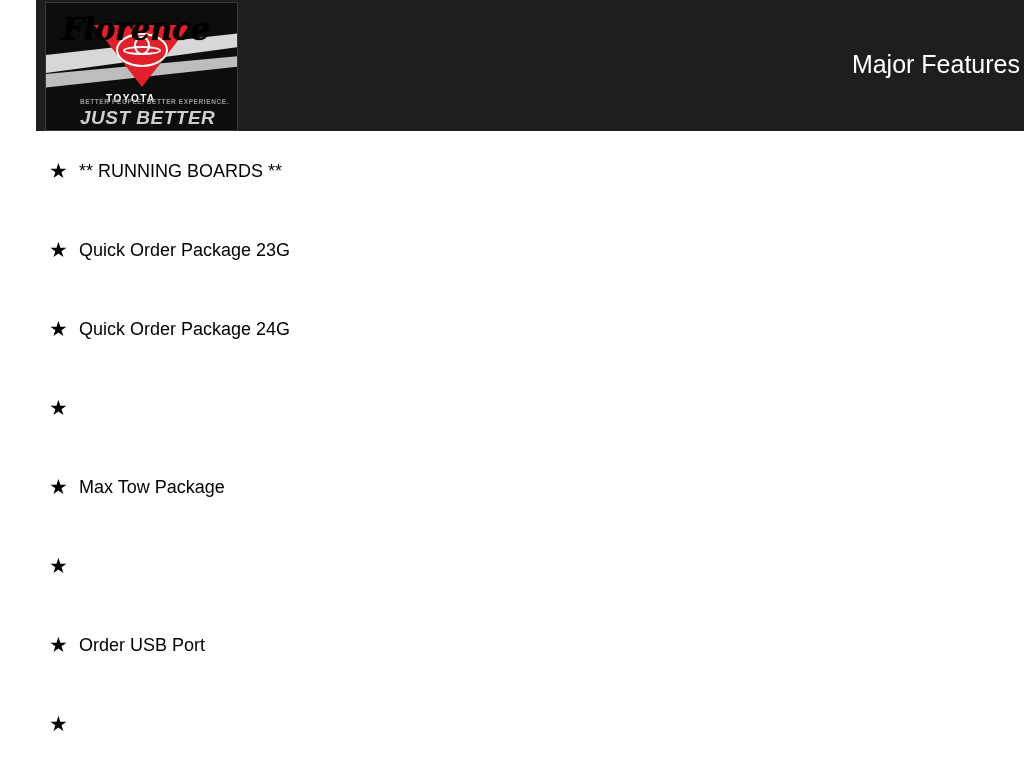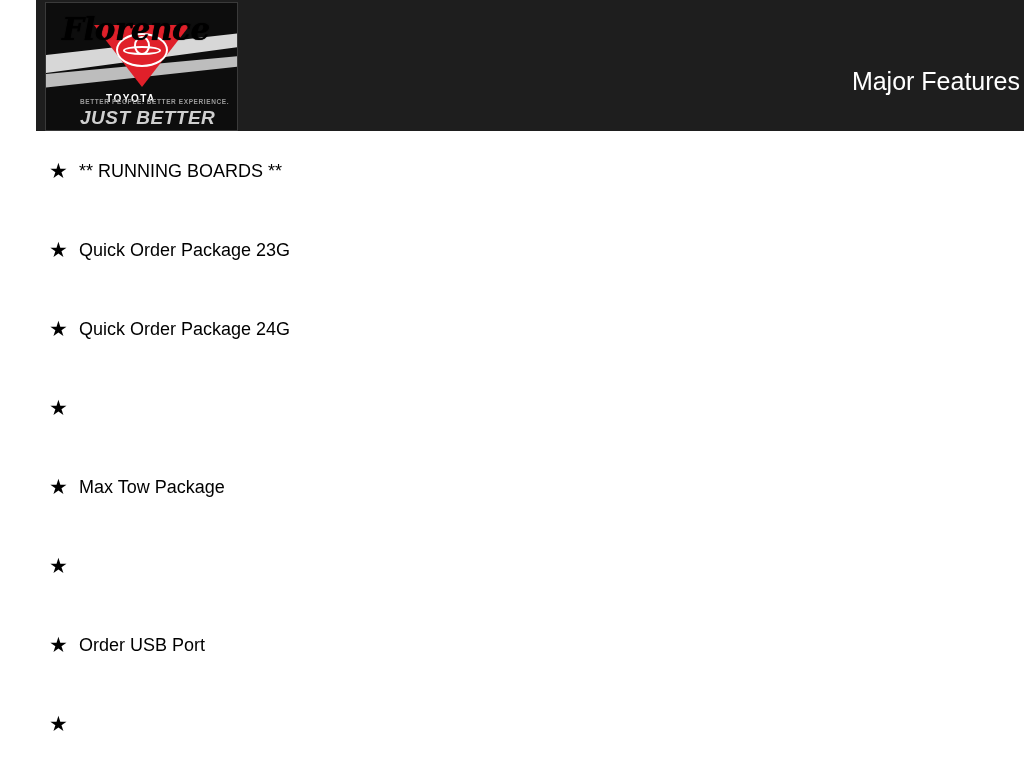--- a/index.html
+++ b/index.html
@@ -156,21 +156,21 @@
     font-weight: bold;
     font-size: 19px;
     letter-spacing: 0.5px;
     color: #cfcfcf;
     z-index: 5;
   }
 
   .header-title {
     position: absolute;
     right: 40px;
-    top: 67px;
+    top: 50px;
     font-size: 25px;
     color: #ffffff;
     font-family: "Liberation Sans", sans-serif;
     font-weight: normal;
   }
 
   
   .features {
     position: relative;
     padding: 0;

